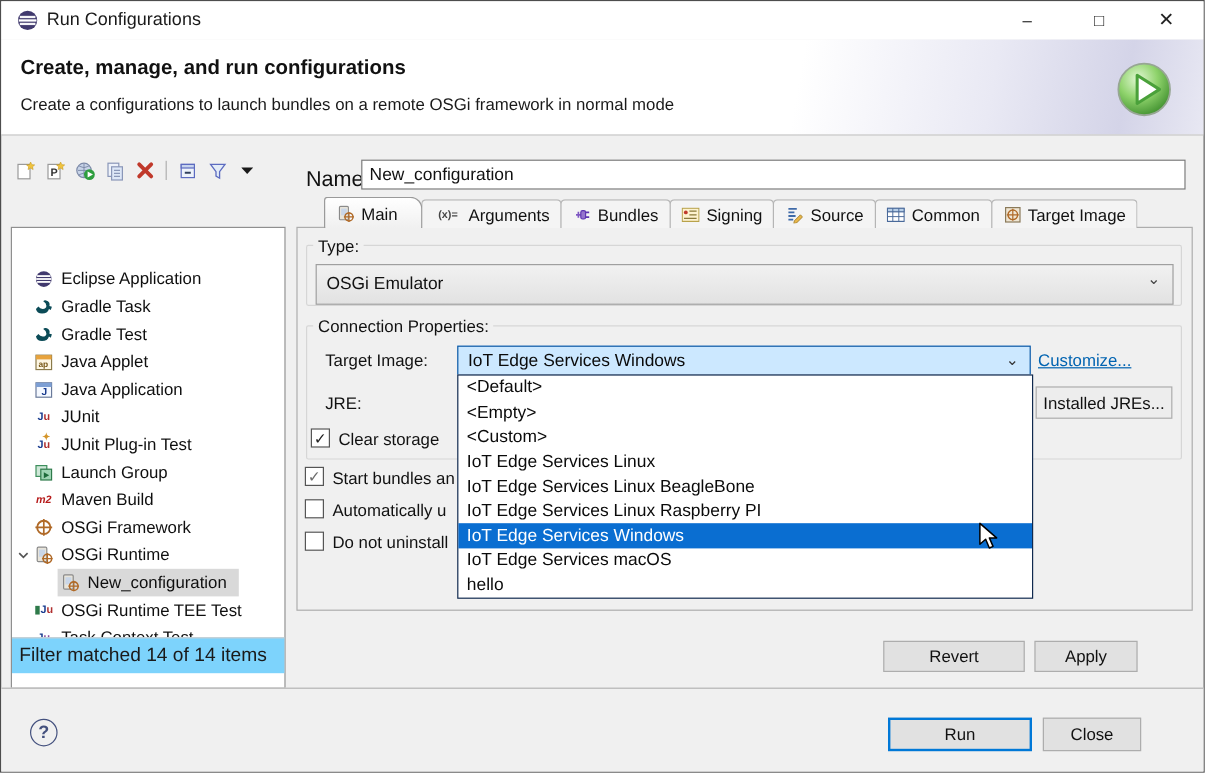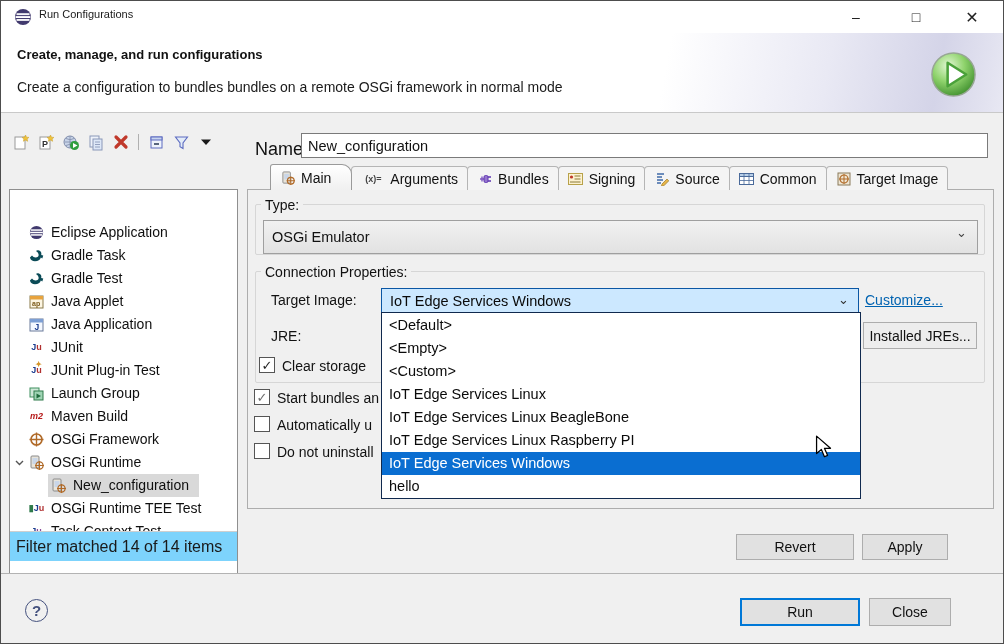--- a/index.html
+++ b/index.html
@@ -2,29 +2,29 @@
 <html><head>
 <meta charset="utf-8">
 <style>
   html,body{margin:0;padding:0;background:#d8d8d8;}
   *{box-sizing:border-box;font-family:"Liberation Sans",sans-serif;}
   .dialog{position:relative;width:1004px;height:644px;background:#f0f0f0;border:1px solid #4d4d4d;overflow:hidden;}
 
   
   .titlebar{position:absolute;left:0;top:0;width:100%;height:32px;background:#fff;}
   .title-ico{position:absolute;left:13px;top:7px;width:18px;height:18px;}
-  .title-text{position:absolute;left:38px;top:7px;font-size:11px;color:#1a1a1a;}
+  .title-text{position:absolute;left:38px;top:7px;font-size:15px;color:#1a1a1a;}
   .winbtn{position:absolute;top:0;width:46px;height:32px;display:flex;align-items:center;justify-content:center;font-size:14px;color:#222;cursor:default;}
   .winbtn.min{left:832px;} .winbtn.max{left:892px;} .winbtn.cls{left:948px;font-size:16px;}
 
   
   .banner{position:absolute;left:0;top:32px;width:100%;height:80px;
     background:linear-gradient(100deg,#ffffff 55%,#ffffff 66%,#e9e9f4 82%,#d4d4e8 93%,#e8e8f3 100%);
     border-bottom:1px solid #c9c9c9;}
-  .banner h1{position:absolute;left:16px;top:14px;margin:0;font-size:13px;font-weight:bold;color:#111;}
+  .banner h1{position:absolute;left:16px;top:14px;margin:0;font-size:17px;font-weight:bold;color:#111;}
   .banner .sub{position:absolute;left:16px;top:46px;font-size:14px;color:#1a1a1a;}
   .runbadge{position:absolute;left:929px;top:18px;width:47px;height:47px;}
 
   
   .ltoolbar{position:absolute;left:10px;top:130px;height:22px;display:flex;align-items:center;gap:5px;}
   .tbtn{width:20px;height:20px;display:flex;align-items:center;justify-content:center;}
   .tsep{width:1px;height:16px;background:#b0b0b0;margin:0 2px;}
   .filterbox{position:absolute;left:9px;top:157px;width:227px;height:24px;border:1px solid #8f8f8f;background:#fff;font-size:14px;padding:0 6px;color:#333;}
   .filterbox::placeholder{color:#7a7a7a;}
   .treebox{position:absolute;left:8px;top:188px;width:229px;height:385px;background:#fff;border:1px solid #8f8f8f;}
@@ -100,21 +100,21 @@
       <rect x="2.5" y="11" width="13" height="1.9" fill="#fff" opacity="0.95"></rect>
     </svg>
     <span class="title-text">Run Configurations</span>
     <div class="winbtn min">–</div>
     <div class="winbtn max">□</div>
     <div class="winbtn cls">✕</div>
   </div>
 
   <div class="banner">
     <h1>Create, manage, and run configurations</h1>
-    <div class="sub">Create a configuration to bundles bundles on a remote OSGi framework in normal mode</div>
+    <div class="sub">Create a configurations to launch bundles on a remote OSGi framework in normal mode</div>
     <svg class="runbadge" viewBox="0 0 48 48">
       <defs>
         <radialGradient id="gg" cx="38%" cy="30%" r="75%">
           <stop offset="0" stop-color="#e2f7d4"></stop>
             <stop offset="0.5" stop-color="#8fd36c"></stop>
             <stop offset="1" stop-color="#3f8f2e"></stop>
         </radialGradient>
       </defs>
       <circle cx="24" cy="24" r="22" fill="url(#gg)" stroke="#97a694" stroke-width="1.5"></circle>
       <polygon points="18,12 37,24 18,36" fill="#fff" stroke="#4aa13a" stroke-width="2.6" stroke-linejoin="round"></polygon>
@@ -425,20 +425,21 @@
     <span class="chev">⌄</span>
   </div>
   <div class="popup">
     <div class="pitem">&lt;Default&gt;</div>
     <div class="pitem">&lt;Empty&gt;</div>
     <div class="pitem">&lt;Custom&gt;</div>
     <div class="pitem">IoT Edge Services Linux</div>
     <div class="pitem">IoT Edge Services Linux BeagleBone</div>
     <div class="pitem">IoT Edge Services Linux Raspberry PI</div>
     <div class="pitem selected">IoT Edge Services Windows</div>
+    <div class="pitem">IoT Edge Services macOS</div>
     <div class="pitem">hello</div>
   </div>
 
   <div class="btn btn-revert">Revert</div>
   <div class="btn btn-apply">Apply</div>
 
   <div class="footer">
     <div class="helpbtn">?</div>
     <div class="btn btn-run">Run</div>
     <div class="btn btn-close">Close</div>

